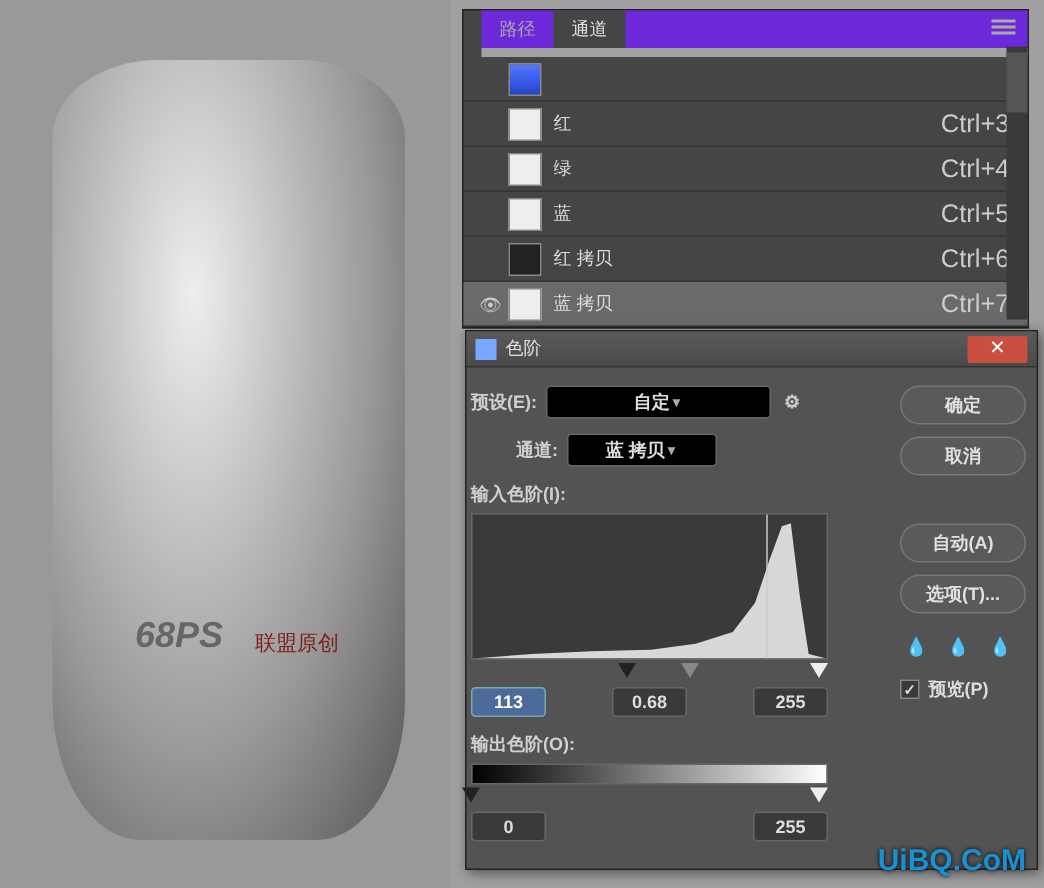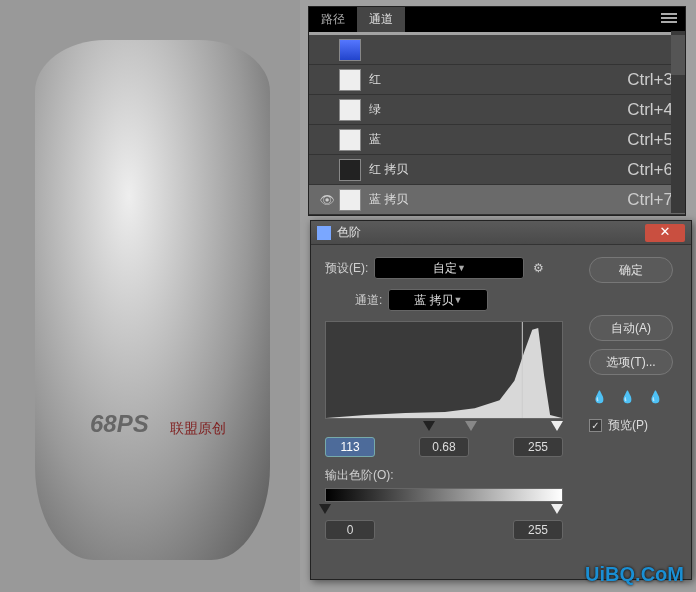--- a/index.html
+++ b/index.html
@@ -66,23 +66,24 @@
     
     .channels-panel {
       position: absolute;
       left: 308px; top: 6px;
       width: 378px;
       background: #454545;
       border: 1px solid #222;
     }
     .panel-tabs {
       display: flex;
-      background: #000000;
-      border-bottom: 3px solid #a3a3a3;
+      background: #6d28d9;
+      border-bottom: 6px solid #a3a3a3;
       position: relative;
+      margin-left: 12px;
     }
     .tab {
       padding: 4px 12px;
       cursor: pointer;
       color: #aaa;
     }
     .tab.active {
       background: #454545;
       color: #e0e0e0;
     }
@@ -161,22 +162,23 @@
     .close-btn {
       width: 40px; height: 18px;
       background: #c94f40;
       color: #fff;
       text-align: center;
       line-height: 16px;
       border-radius: 2px;
       font-size: 13px;
     }
     .dialog-body {
-      padding: 12px 14px;
-      display: flex;
+      padding: 12px 3px;
+      display: flex;
+      font-weight: bold;
     }
     .left-col { flex: 1; }
     .right-col { width: 88px; margin-left: 10px; }
     .row {
       display: flex;
       align-items: center;
       margin-bottom: 10px;
     }
     .label { color: #d0d0d0; margin-right: 6px; }
     .select {
@@ -370,20 +372,21 @@
         </div>
         <div class="gear">⚙</div>
       </div>
       <div class="row" style="margin-left:30px">
         <span class="label">通道:</span>
         <div class="select" style="width:100px">
           <span>蓝 拷贝</span>
           <span class="chev">▼</span>
         </div>
       </div>
+      <div class="label">输入色阶(I):</div>
       <div class="histogram">
         <svg class="hist-svg" viewBox="0 0 238 98" preserveAspectRatio="none">
           <polygon fill="#d8d8d8" points="0,98 40,95 80,93 120,92 150,88 175,80 190,60 200,30 208,8 214,6 220,55 226,95 238,98"></polygon>
           <line x1="198" y1="0" x2="198" y2="98" stroke="#ccc" stroke-width="1"></line>
         </svg>
       </div>
       <div class="slider-track">
         <div class="tri black" style="left:98px"></div>
         <div class="tri gray" style="left:140px"></div>
         <div class="tri white" style="left:226px"></div>
@@ -400,20 +403,21 @@
         <div class="tri white" style="left:226px"></div>
       </div>
       <div class="input-values">
         <div class="numbox">0</div>
         <div></div>
         <div class="numbox">255</div>
       </div>
     </div>
     <div class="right-col">
       <div class="btn">确定</div>
+      <div class="btn">取消</div>
       <div style="height:24px"></div>
       <div class="btn">自动(A)</div>
       <div class="btn">选项(T)...</div>
       <div class="eyedroppers">
         <div class="eyedrop">💧</div>
         <div class="eyedrop">💧</div>
         <div class="eyedrop">💧</div>
       </div>
       <div class="checkbox-row">
         <div class="chk">✓</div>

